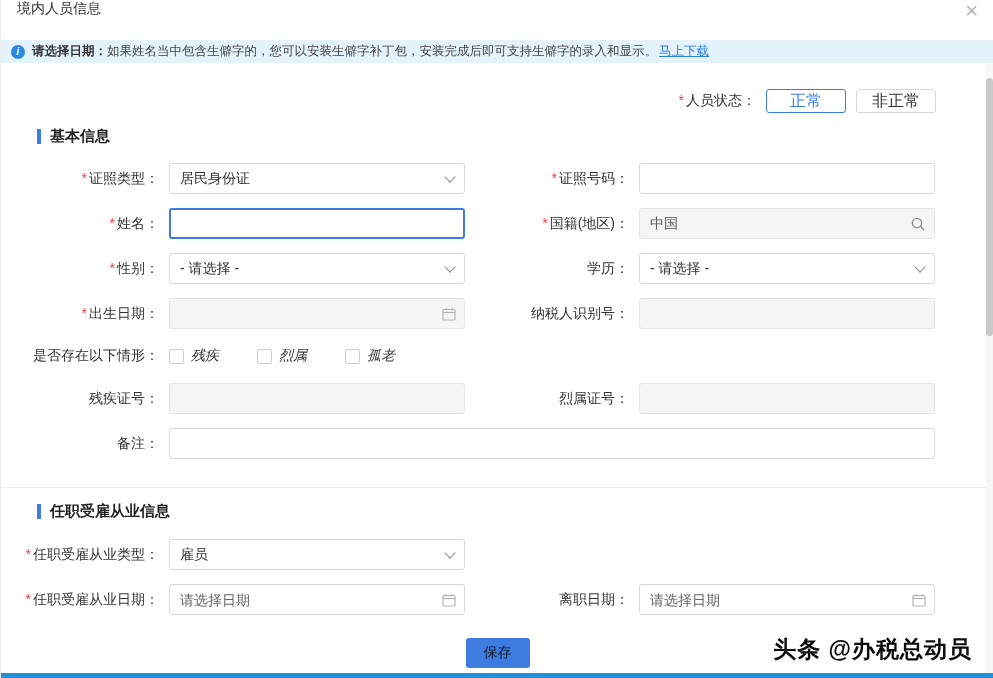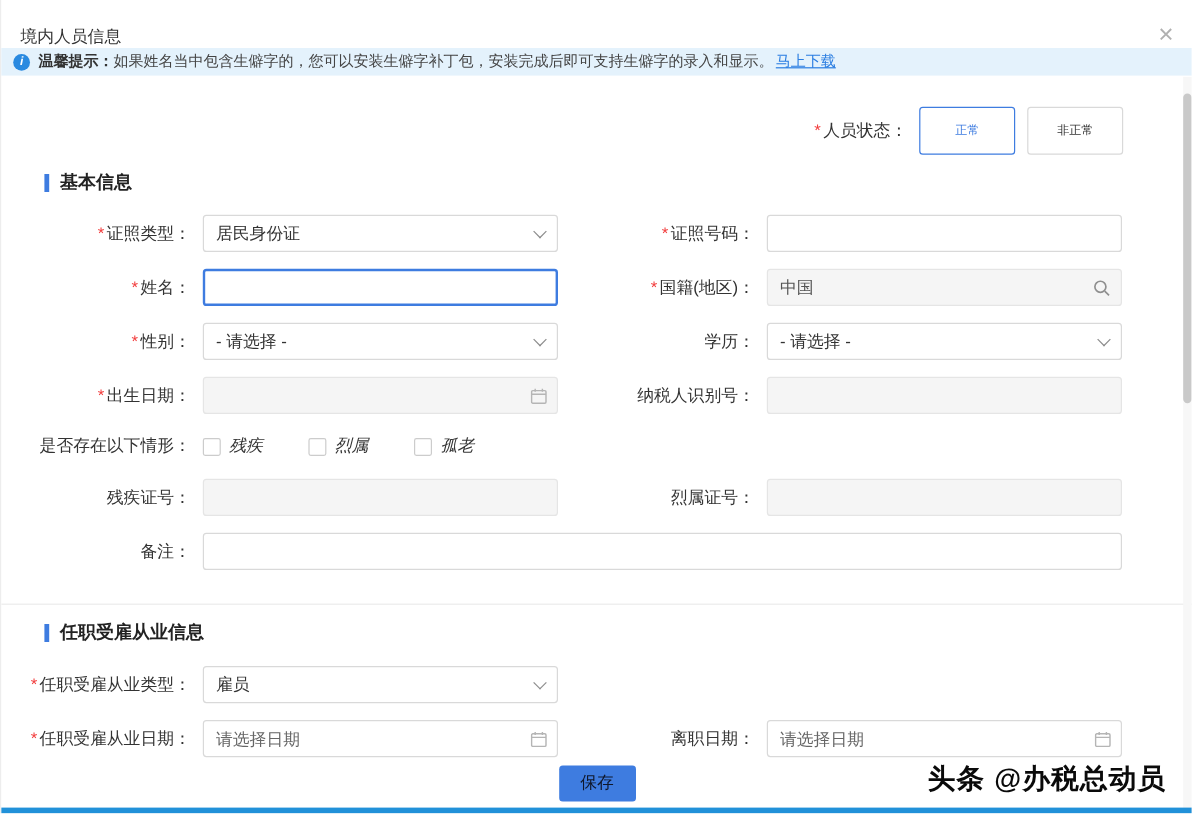--- a/index.html
+++ b/index.html
@@ -1,27 +1,27 @@
 <!DOCTYPE html>
 <html><head>
 <meta charset="utf-8">
 <style>
   html,body{margin:0;padding:0;}
   body{font-family:"Liberation Sans","DejaVu Sans",sans-serif;font-size:14px;color:#333;background:#fff;}
   .screen{position:relative;width:993px;height:678px;background:#fff;overflow:hidden;border-left:1px solid #ededed;border-right:1px solid #ededed;}
-  .titlebar{height:40px;display:flex;align-items:flex-end;justify-content:space-between;padding:0 16px;}
+  .titlebar{height:40px;display:flex;align-items:flex-start;justify-content:space-between;padding:0 16px;}
   .title{font-size:14px;color:#333;}
   .close{font-size:22px;color:#b0b0b0;cursor:pointer;line-height:1;user-select:none;}
   .notice{height:23px;background:#e4f2fc;display:flex;align-items:center;padding:0 10px;font-size:12.5px;color:#444;}
   .info-icon{width:14px;height:14px;border-radius:50%;background:#2a8ae0;color:#fff;font-size:10px;display:flex;align-items:center;justify-content:center;font-weight:bold;font-style:italic;flex:0 0 auto;margin-right:7px;}
   .notice b{font-weight:bold;color:#333;}
   .notice-link{color:#2a7de1;text-decoration:underline;cursor:pointer;margin-left:2px;}
   .status-row{display:flex;align-items:center;justify-content:flex-end;margin:26px 58px 0 0;gap:10px;}
   .star{color:#f23c3c;margin-right:2px;}
-  .status-btn{min-width:80px;height:40px;padding:0 12px;border:1px solid #d9d9d9;border-radius:3px;background:#fff;font-size:10px;color:#333;cursor:pointer;font-family:inherit;}
+  .status-btn{min-width:80px;height:24px;padding:0 12px;border:1px solid #d9d9d9;border-radius:3px;background:#fff;font-size:16px;color:#333;cursor:pointer;font-family:inherit;}
   .status-btn.active{border-color:#3e7ce0;color:#3e7ce0;}
   .section-header{display:flex;align-items:center;margin:14px 0 17px 36px;gap:9px;}
   .section-header.second{margin-bottom:18px;}
   .section-bar{width:4px;height:15px;background:#3e7ce0;flex:0 0 auto;}
   .section-title{font-weight:bold;font-size:15px;color:#222;}
   .frow{display:grid;grid-template-columns:168px 300px 170px 300px;align-items:center;margin-bottom:14px;}
   .flabel{text-align:right;padding-right:10px;font-size:14px;color:#333;white-space:nowrap;}
   .ctrl{position:relative;width:296px;height:31px;border:1px solid #d9d9d9;border-radius:3px;background:#fff;display:flex;align-items:center;padding:0 10px;font-size:14px;color:#333;box-sizing:border-box;}
   .ctrl input{border:none;outline:none;width:100%;font:inherit;color:#ef4444;background:transparent;padding:0 18px 0 0;}
   .ctrl input::placeholder{color:#666;opacity:1;}
@@ -48,21 +48,21 @@
 
 <div class="screen">
 
   <div class="titlebar">
     <span class="title">境内人员信息</span>
     <span class="close">×</span>
   </div>
 
   <div class="notice">
     <span class="info-icon">i</span>
-    <b>温馨提示：</b>
+    <b>请选择日期：</b>
     <span>如果姓名当中包含生僻字的，您可以安装生僻字补丁包，安装完成后即可支持生僻字的录入和显示。</span>
     <a class="notice-link">马上下载</a>
   </div>
 
   <div class="status-row">
     <span>
       <span class="star">*</span><span>人员状态：</span>
     </span>
     <button class="status-btn active">正常</button>
     <button class="status-btn">非正常</button>

